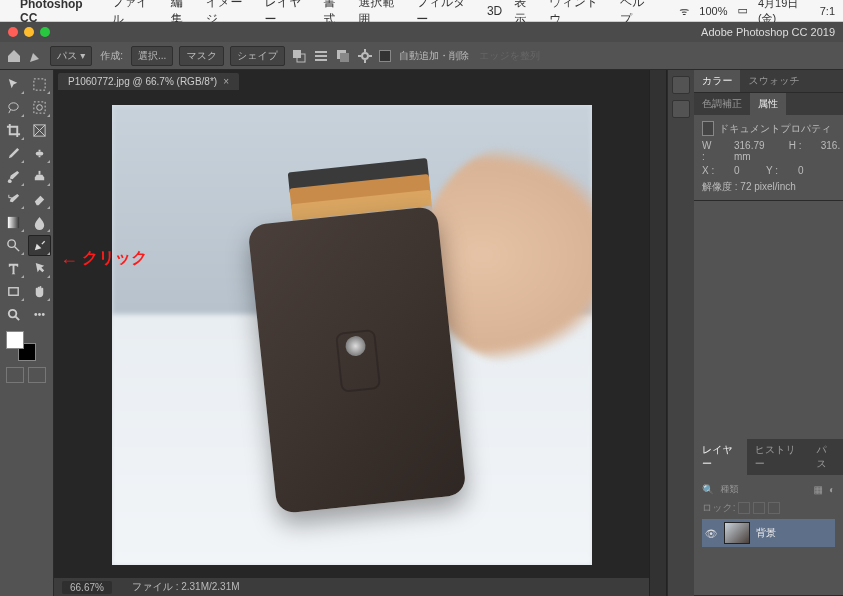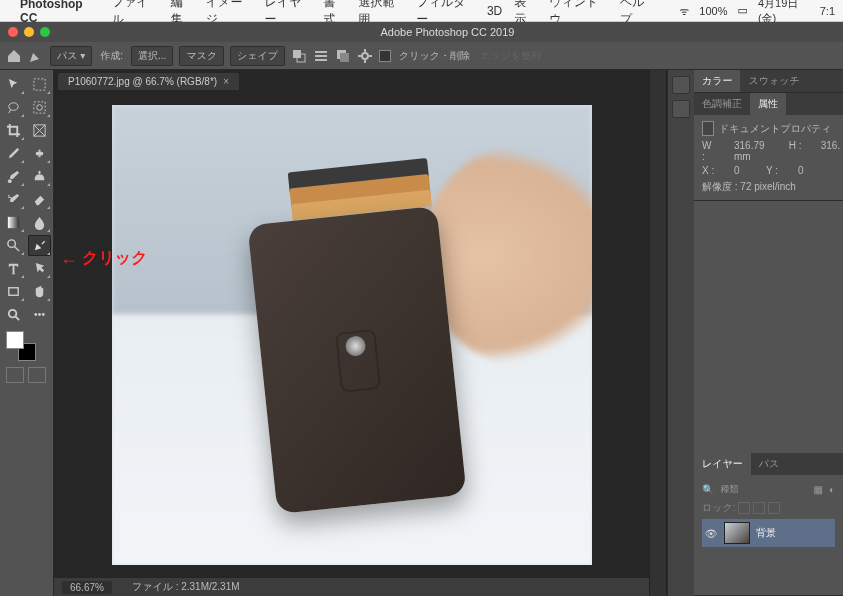--- a/index.html
+++ b/index.html
@@ -8,21 +8,21 @@
 .mac-menubar .apple { font-size:13px; }
 .mac-menubar .app-name { font-weight:bold; }
 .mac-menubar .spacer { flex:1; }
 .mac-menubar .right { display:flex; gap:10px; align-items:center; font-size:11px; }
 
 .window { position:absolute; top:22px; left:0; right:0; bottom:0; background:#323232; color:#ccc; display:flex; flex-direction:column; }
 .titlebar { height:20px; background:#4b4b4b; display:flex; align-items:center; padding:0 8px; font-size:11px; color:#ddd; }
 .traffic { display:flex; gap:6px; margin-right:10px; }
 .traffic span { width:10px; height:10px; border-radius:50%; display:block; }
 .tl-red{background:#ff5f57;} .tl-yel{background:#ffbd2e;} .tl-grn{background:#28c940;}
-.titlebar .title { flex:1; text-align:center; }
+.titlebar .title { flex:1; text-align:right; }
 
 .options-bar { height:28px; background:#535353; border-bottom:1px solid #2a2a2a; display:flex; align-items:center; padding:0 6px; font-size:10px; gap:6px; }
 .options-bar .ob-item { padding:2px 6px; background:#434343; border:1px solid #2f2f2f; border-radius:2px; color:#bbb; }
 .options-bar .ob-icon { width:16px; height:16px; display:flex; align-items:center; justify-content:center; color:#bbb; }
 .options-bar .ob-label { color:#bbb; padding:0 2px; }
 .options-bar .ob-checkbox { width:12px; height:12px; border:1px solid #888; background:#333; }
 .options-bar .ob-disabled { color:#666; }
 
 .main { flex:1; display:flex; min-height:0; }
 .toolbox { width:54px; background:#535353; border-right:1px solid #2a2a2a; padding:4px 2px; }
@@ -161,21 +161,21 @@
           <rect x="5" y="5" width="9" height="9" fill="#888"></rect>
         </svg>
       </span>
     <span class="ob-icon">
         <svg viewBox="0 0 16 16" fill="#bbb">
           <circle cx="8" cy="8" r="3" fill="none" stroke="#bbb" stroke-width="2"></circle>
           <path d="M8 1v3M8 12v3M1 8h3M12 8h3" stroke="#bbb" stroke-width="2"></path>
         </svg>
       </span>
     <span class="ob-checkbox"></span>
-    <span class="ob-label">クリック・削除</span>
+    <span class="ob-label">自動追加・削除</span>
     <span class="ob-label ob-disabled">エッジを整列</span>
   </div>
 
   <div class="main">
 
     <div class="toolbox">
       <div class="toolbox-grid">
         <div class="tool">
             <svg viewBox="0 0 16 16" fill="#ccc">
               <path d="M3 2l3 10 2-4 4-2z"></path>
@@ -397,20 +397,21 @@
               <span>Y :</span>
               <span>0</span>
             </div>
             <div style="margin-top:4px">解像度 : 72 pixel/inch</div>
           </div>
         </div>
         <div style="flex:1"></div>
         <div class="pgroup">
           <div class="ptabrow">
             <div class="ptab active">レイヤー</div>
+            <div class="ptab">ヒストリー</div>
             <div class="ptab">パス</div>
           </div>
           <div class="pbody layers-body">
             <div class="lsearch">
               <span>🔍</span>
               <span class="srch">種類</span>
               <span style="flex:1"></span>
               <span>▦</span>
               <span>◐</span>
             </div>

